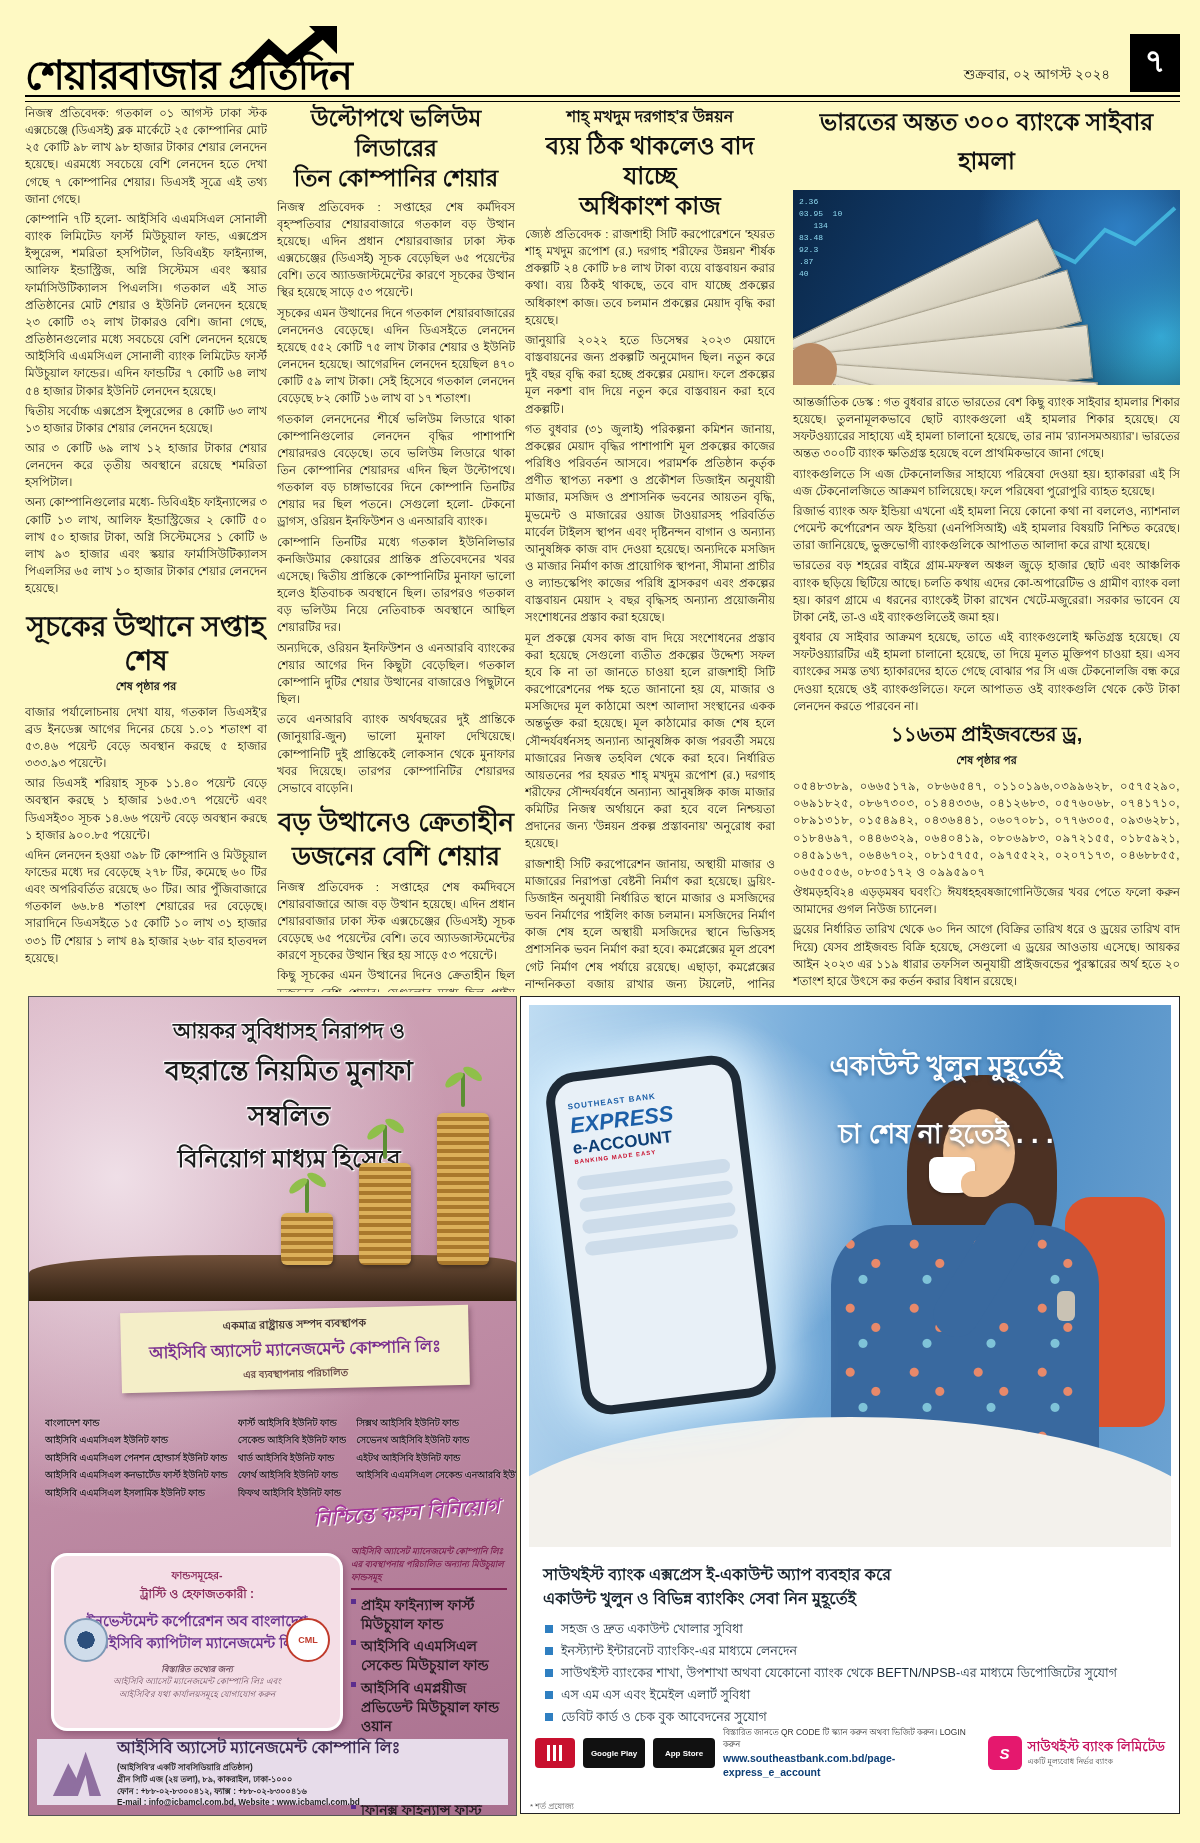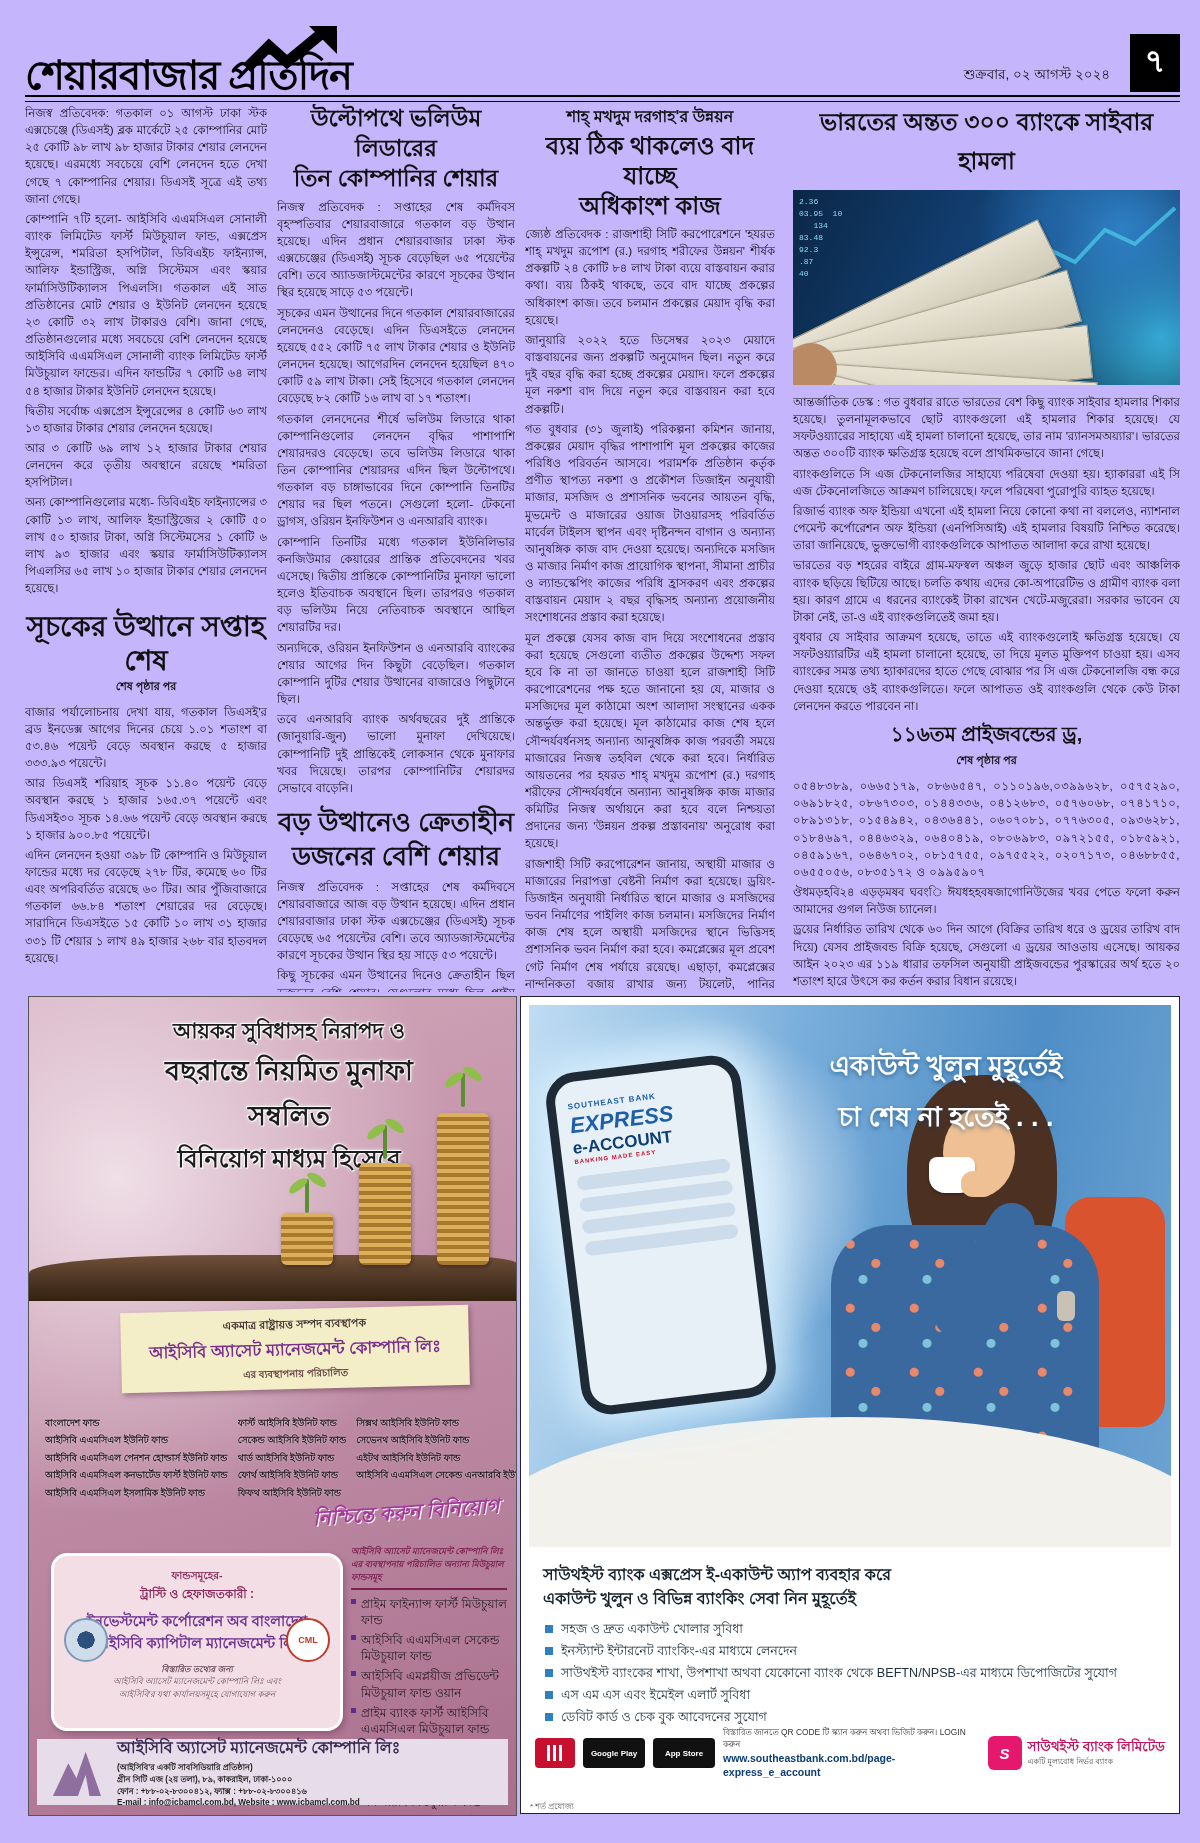--- a/index.html
+++ b/index.html
@@ -1,16 +1,16 @@
 <!DOCTYPE html>
 <html><head>
 <meta charset="utf-8">
 <style>
   html,body{margin:0;padding:0;background:#e9e9e7;}
-  .page{position:relative;width:1200px;height:1843px;background:#c4b5fd;margin:0 auto;
+  .page{position:relative;width:1200px;height:1843px;background:#fef9c3;margin:0 auto;
         font-family:"Liberation Sans",sans-serif;color:#111;overflow:hidden;}
   
   .masthead{position:absolute;left:25px;top:38px;width:1155px;height:56px;}
   .brand{position:absolute;left:0;top:6px;font-size:40px;font-weight:bold;color:#000;
          letter-spacing:-1px;font-family:"Liberation Serif",serif;}
   .brand-arrow{position:absolute;left:218px;top:-14px;}
   .issue-date{position:absolute;right:70px;top:26px;font-size:13.5px;color:#111;}
   .pagenum{position:absolute;right:0;top:-4px;width:50px;height:58px;background:#000;color:#fff;
            font-size:32px;font-weight:bold;display:flex;align-items:center;justify-content:center;}
   .head-rule{position:absolute;left:25px;top:95px;width:1155px;height:4px;
@@ -83,21 +83,21 @@
   .trustee .tn{font-size:8.5px;font-style:italic;color:#6b4b5c;line-height:1.5;}
   .trustee .tn.first{margin-top:8px;font-weight:bold;}
   .logo-circ{position:absolute;width:40px;height:40px;border-radius:50%;top:62px;}
   .logo-icb{left:10px;background:radial-gradient(circle at 50% 50%,#2c4f7c 30%,#cfdcea 31%);
             border:2px solid #7d98b5;}
   .logo-icml{right:10px;background:#fff;border:2px solid #c03a2b;color:#c03a2b;font-size:9px;
              font-weight:bold;display:flex;align-items:center;justify-content:center;}
   .otherfunds{position:absolute;left:322px;top:548px;width:156px;}
   .otherfunds .ofh{font-size:8.6px;font-style:italic;font-weight:bold;color:#7c2050;line-height:1.5;
                    border-bottom:2px solid #7c2050;padding-bottom:4px;margin-bottom:6px;}
-  .otherfunds li{list-style:none;font-size:12px;font-weight:normal;color:#241a20;line-height:1.35;
+  .otherfunds li{list-style:none;font-size:14px;font-weight:bold;color:#241a20;line-height:1.35;
                  margin:0 0 4px;padding-left:10px;position:relative;}
   .otherfunds li::before{content:"";position:absolute;left:0;top:3px;width:5px;height:5px;background:#5b2d8e;}
   .otherfunds ul{margin:0;padding:0;}
   .icb-footer{position:absolute;left:8px;right:8px;top:742px;height:66px;background:#e7dcea;
               display:flex;align-items:center;padding:0 10px;box-sizing:border-box;}
   .amcl-mark{width:58px;height:52px;flex:0 0 auto;margin-right:12px;}
   .icb-footer .co{font-size:16px;font-weight:bold;color:#3c2a52;}
   .icb-footer .ln{font-size:8.2px;color:#222;line-height:1.45;font-weight:bold;}
   
   .ad-seb{left:520px;width:660px;border:1px solid #222;background:#fff;box-sizing:border-box;padding:8px;}
@@ -125,21 +125,21 @@
   .phone{position:absolute;left:34px;top:58px;width:196px;height:344px;background:#e8f0f7;
      border:9px solid #1e2a36;border-radius:30px;transform:rotate(-7deg);
      box-shadow:0 0 46px 14px rgba(220,242,255,.95);padding:20px 12px 0;box-sizing:border-box;}
   .phone .pb{font-size:8px;letter-spacing:1px;color:#1c5fa8;font-weight:bold;}
   .phone .px1{font-size:22px;font-weight:bold;font-style:italic;color:#1c5fa8;margin-top:2px;}
   .phone .px2{font-size:17px;font-weight:bold;color:#0d3e75;}
   .phone .px3{font-size:6px;letter-spacing:1px;color:#c8102e;font-weight:bold;margin-bottom:12px;}
   .phone .fld{height:14px;background:#cddcea;border-radius:7px;margin:8px 0;}
   .sb-headline{position:absolute;left:252px;top:40px;width:330px;text-align:center;color:#fff;
      font-weight:bold;text-shadow:0 2px 4px rgba(10,60,110,.55);}
-  .sb-headline .h1{font-size:27px;} .sb-headline .h2{font-size:27px;margin-top:6px;}
+  .sb-headline .h1{font-size:27px;} .sb-headline .h2{font-size:27px;margin-top:23px;}
   .sb-body{padding:16px 12px 6px 14px;height:176px;box-sizing:border-box;}
   .sb-body .bh{font-size:16px;font-weight:bold;color:#16222c;line-height:1.5;}
   .sb-body ul{margin:10px 0 0;padding:0;}
   .sb-body li{list-style:none;font-size:12.6px;color:#20313e;line-height:1.42;margin:0 0 4px;
      padding-left:18px;position:relative;}
   .sb-body li::before{content:"";position:absolute;left:2px;top:4px;width:8px;height:8px;background:#2f7fc1;}
   .sb-footer{display:flex;align-items:center;gap:8px;padding:4px 6px 0;}
   .badge{height:30px;border-radius:4px;display:flex;align-items:center;justify-content:center;
      font-size:8px;font-weight:bold;color:#fff;}
   .badge.qr{width:40px;background:#c8102e;flex-direction:column;}

